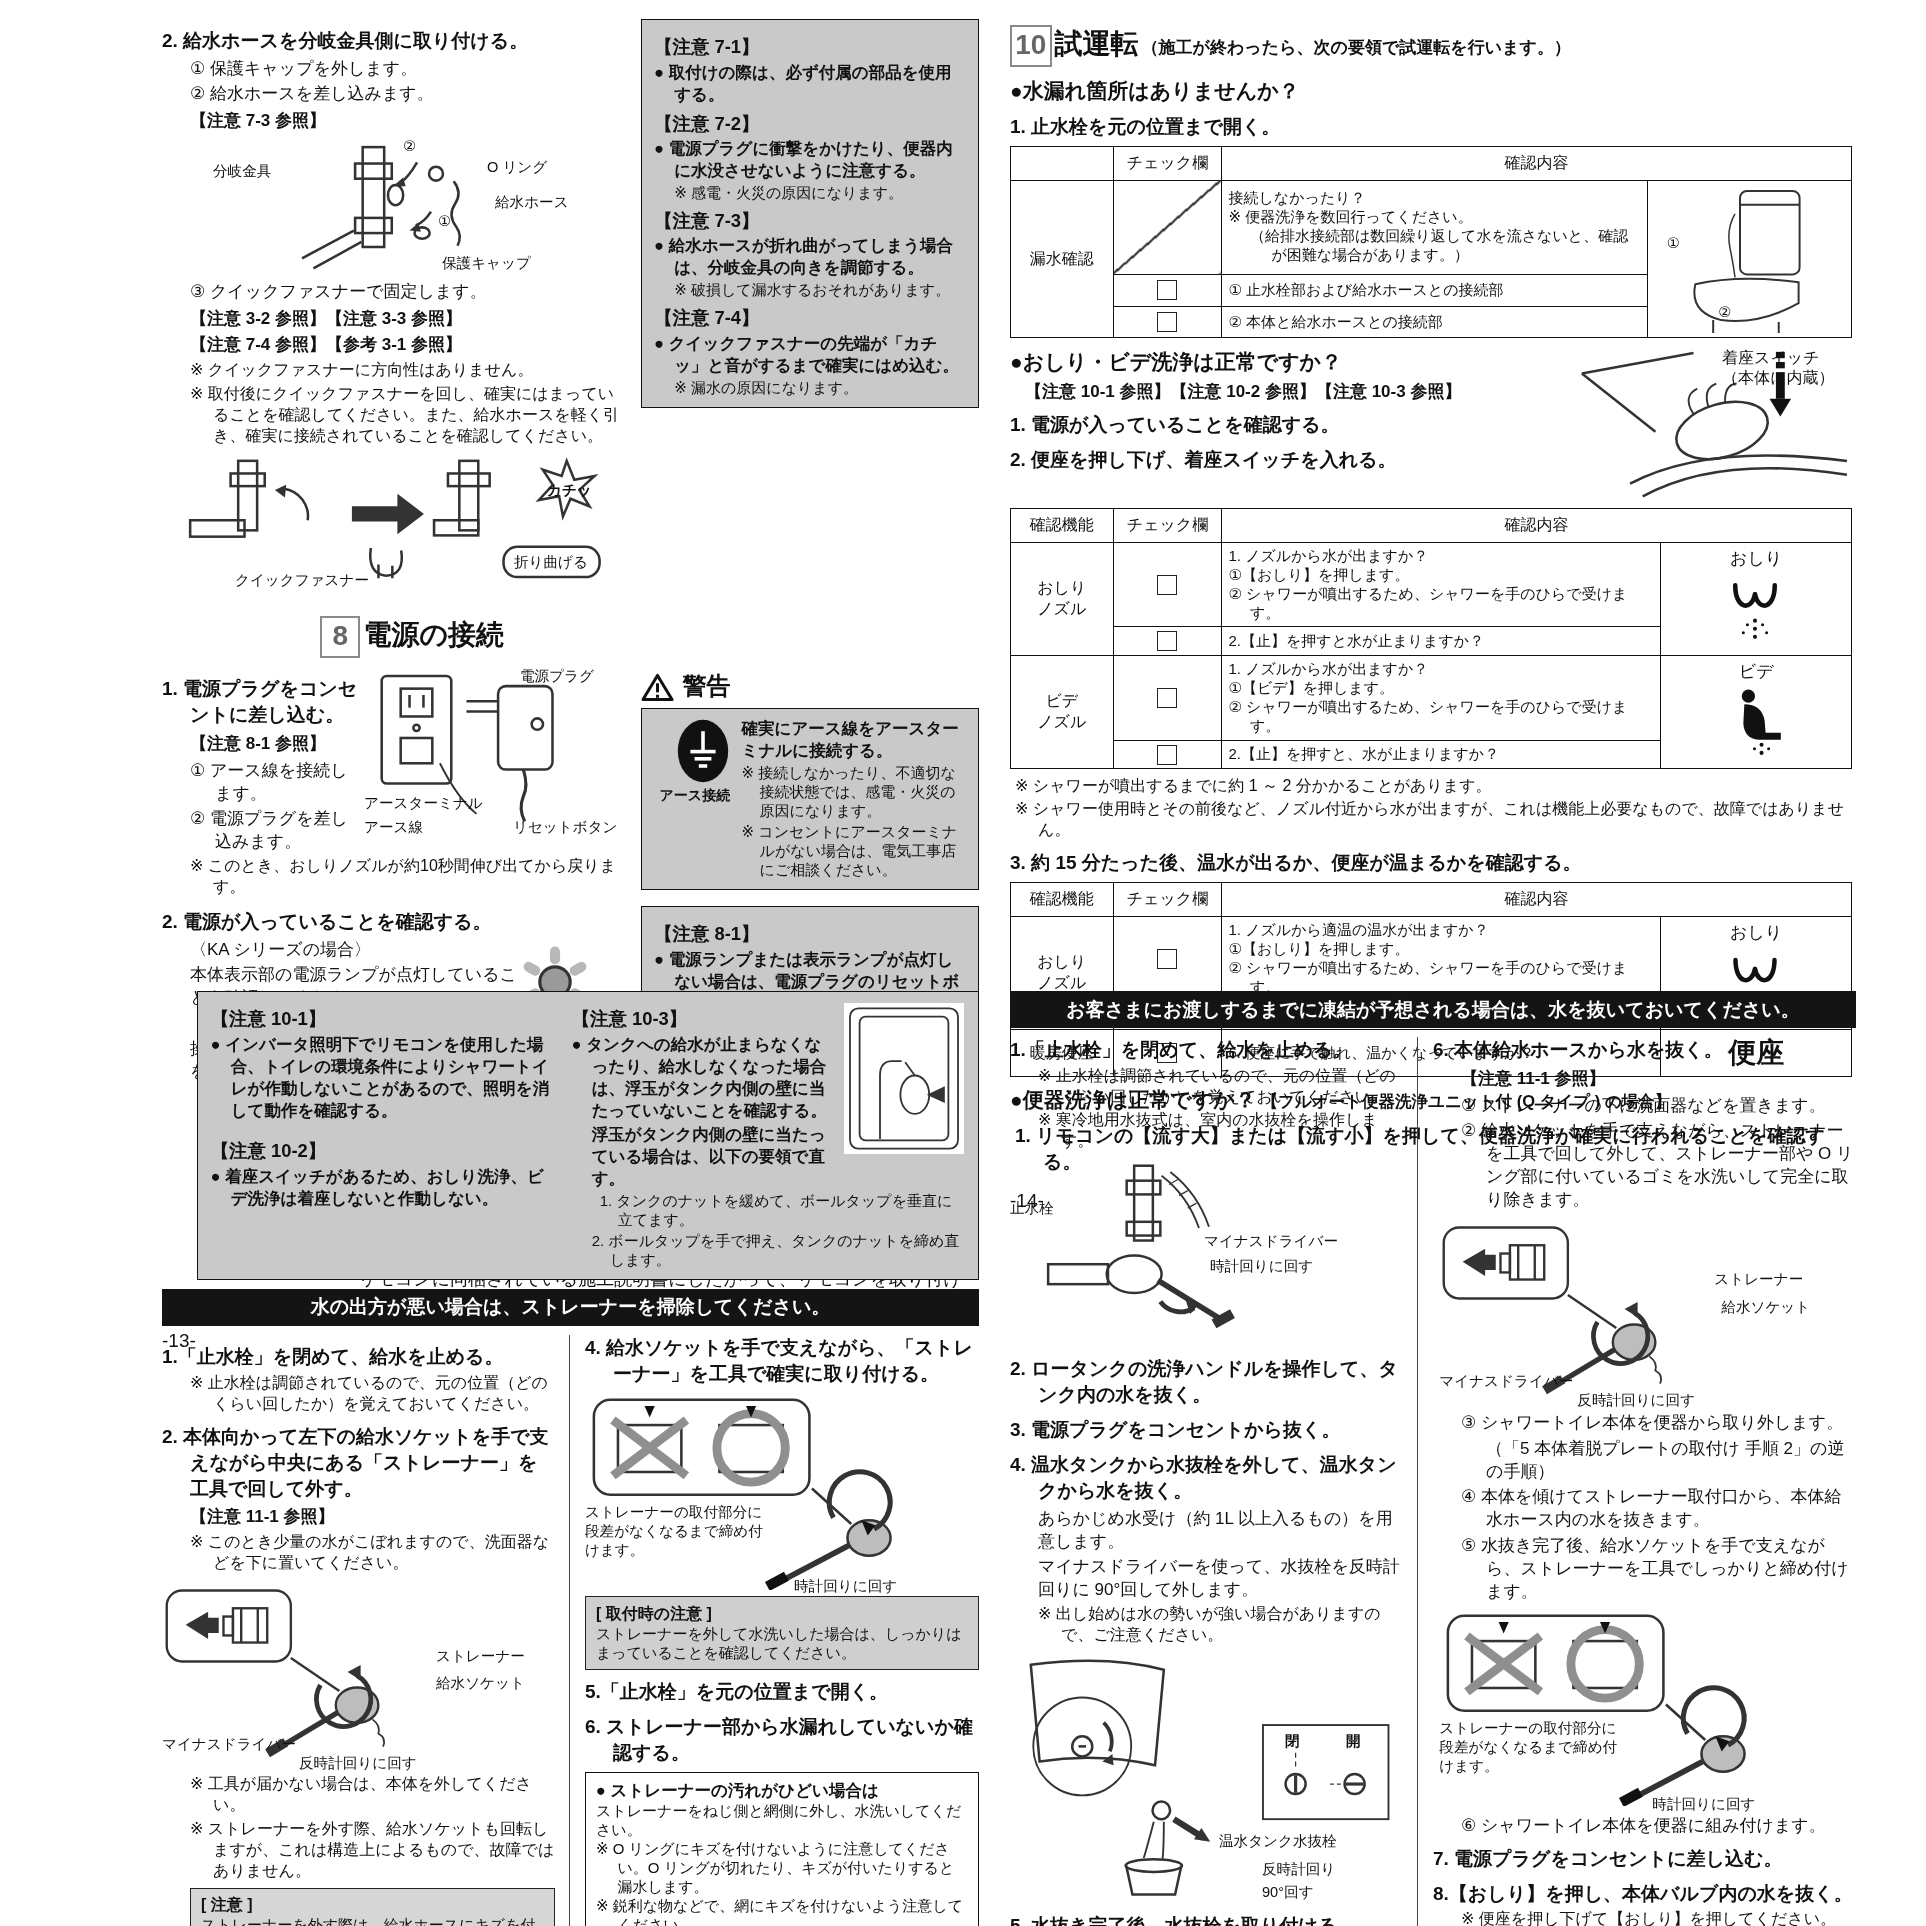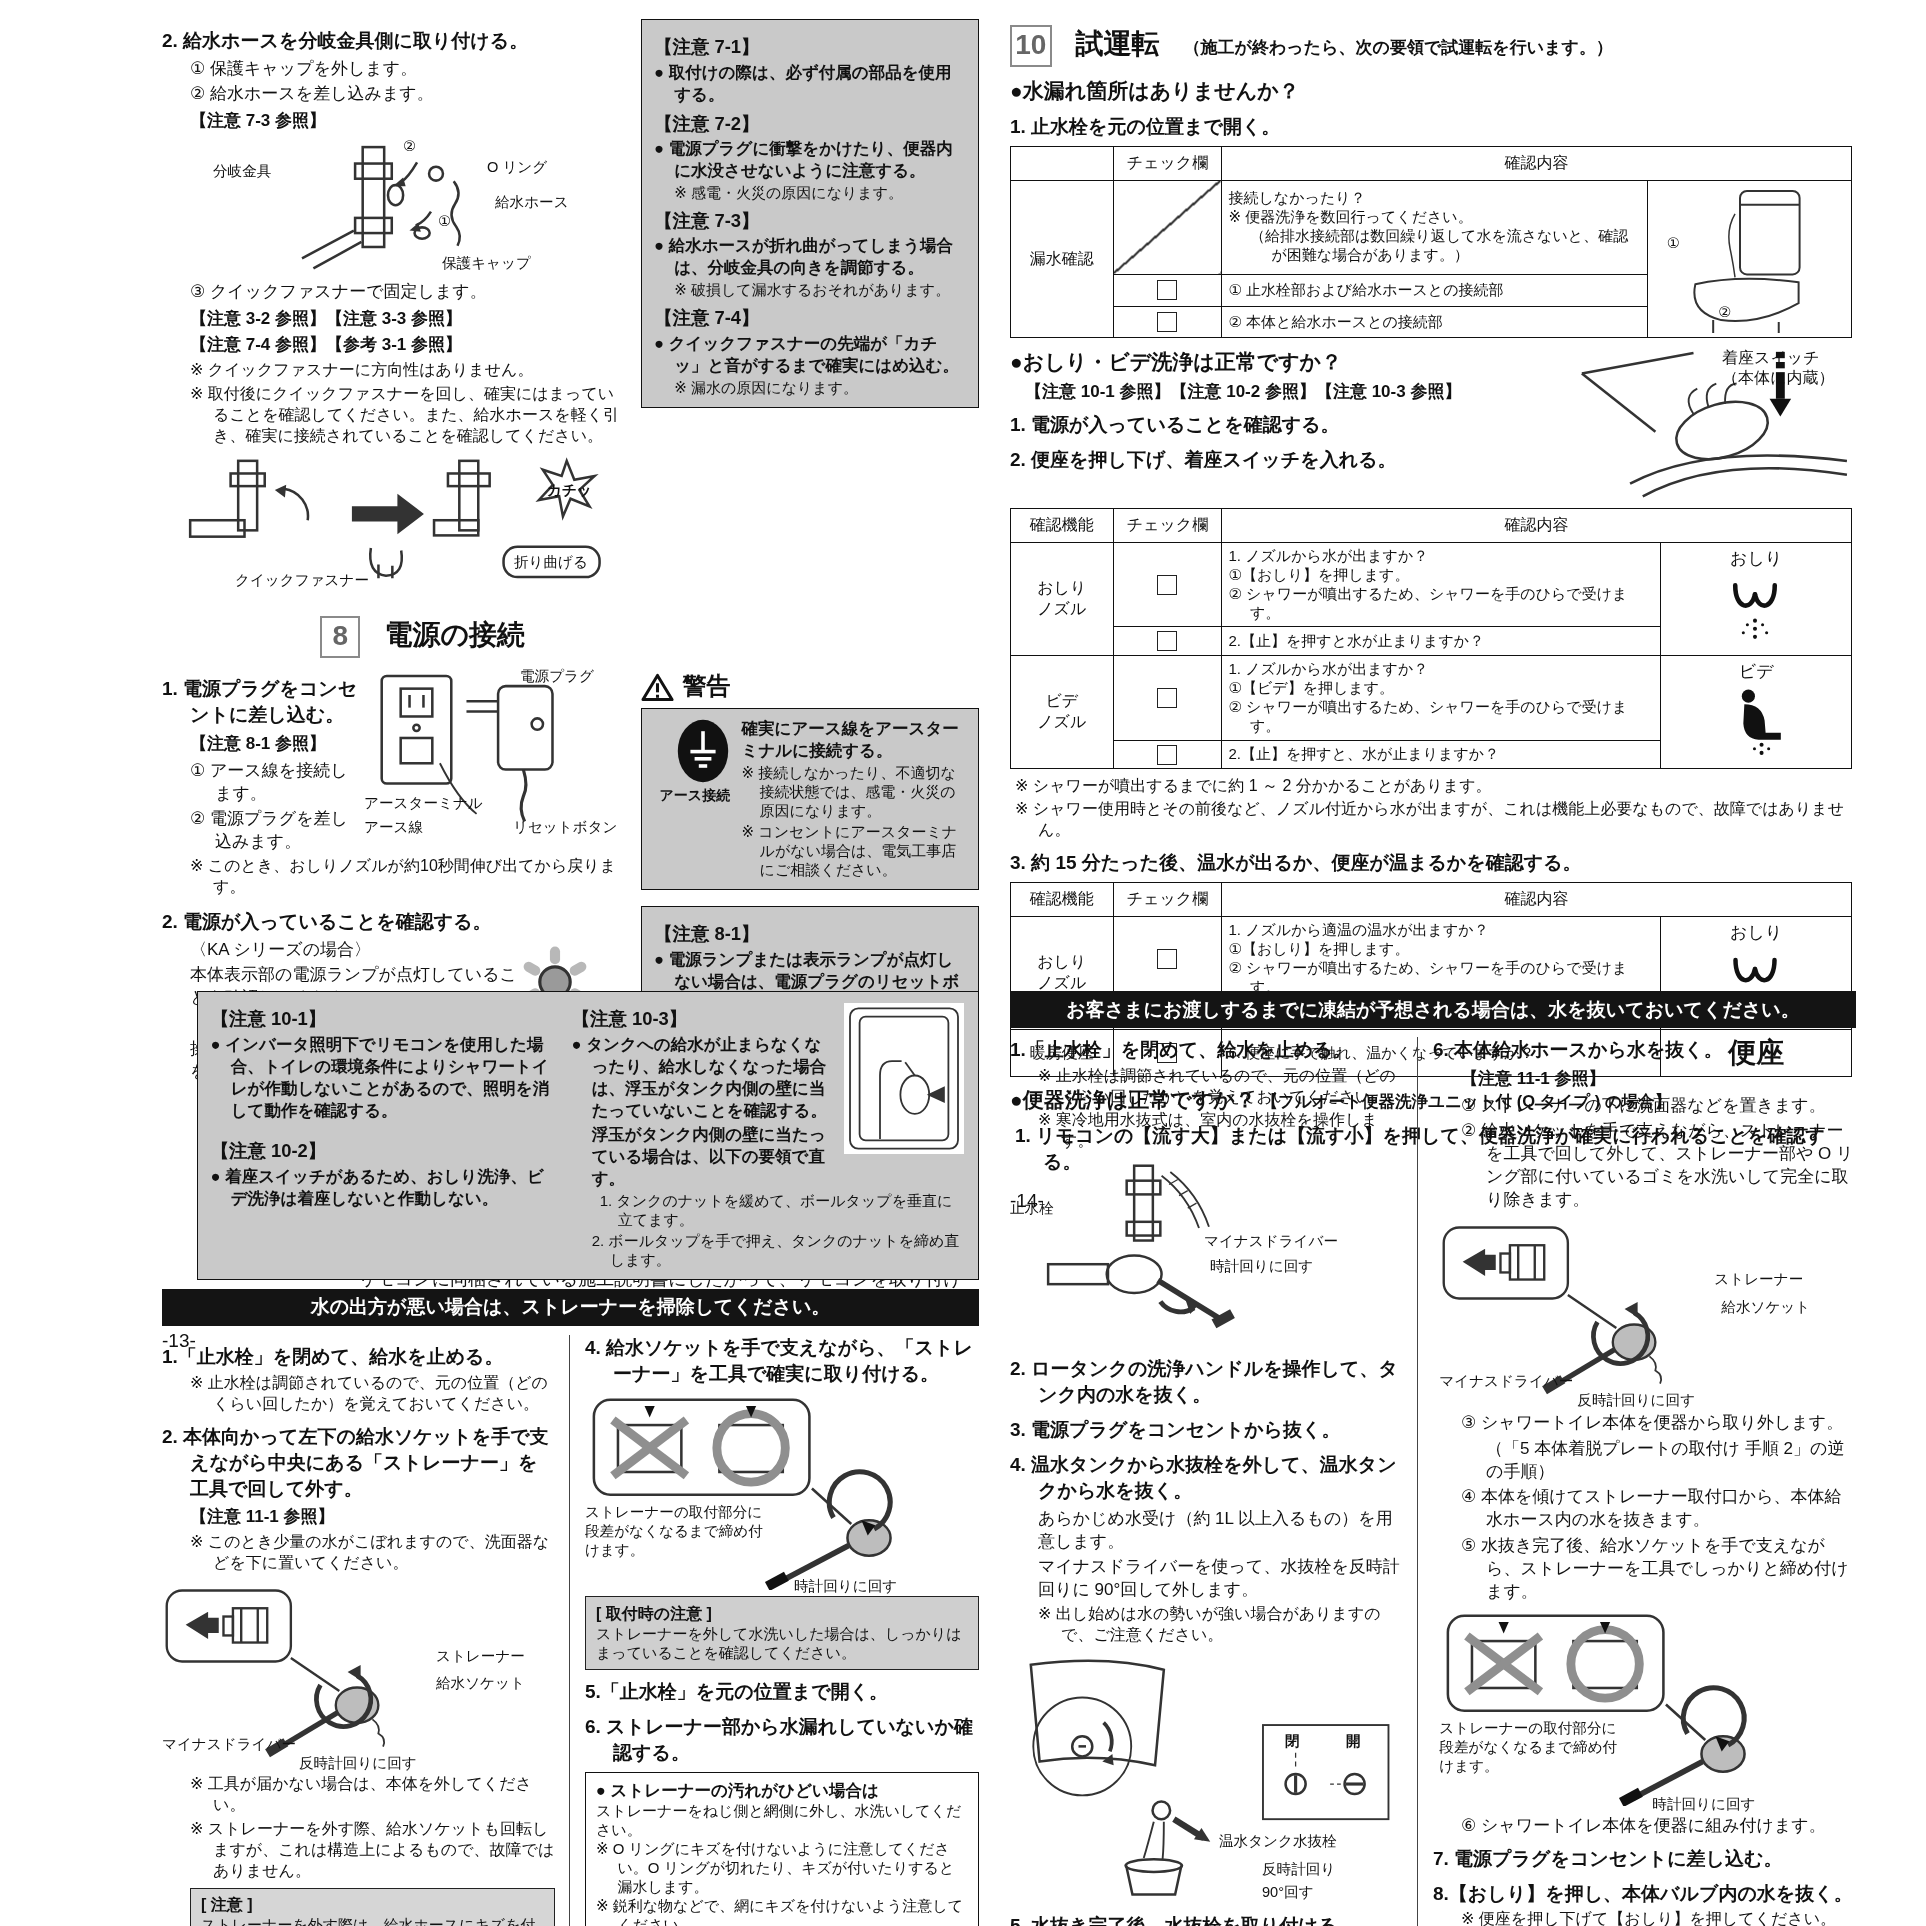--- a/index.html
+++ b/index.html
@@ -7,21 +7,21 @@
   .sheet{position:relative;width:1926px;height:1926px;overflow:hidden;background:#fff;}
   .page{position:absolute;}
   #p13{left:162px;top:19px;width:817px;}
   #p14{left:1010px;top:25px;width:842px;}
   #p15{left:162px;top:991px;width:817px;}
   #p16{left:1010px;top:991px;width:846px;}
   .cols{display:flex;gap:16.5px;align-items:flex-start;}
   .cols2{display:flex;align-items:flex-start;margin-top:9px;}
   .colA{flex:0 0 393px;padding-right:14px;}
   .colB{flex:1;border-left:1.3px solid #444;padding-left:15px;}
-  .t-sec{display:flex;align-items:baseline;gap:24px;margin:16.5px 0 9px 158px;}
+  .t-sec{display:flex;align-items:baseline;gap:3px;margin:16.5px 0 9px 158px;}
   .t-sec.flush{margin-left:0;}
   .secnum{align-self:center;min-width:30px;height:38px;border:2.5px solid #8a8a8a;color:#666;background:#fff;font-weight:bold;font-size:28px;line-height:35px;text-align:center;padding:0 3.2px;}
   .sec-title{font-weight:bold;font-size:28px;}
   .sec-sub{font-weight:bold;font-size:18px;}
   .sec-paren{font-weight:bold;font-size:17px;}
   .step{font-weight:bold;font-size:19px;margin:9px 0 2.5px;padding-left:28px;text-indent:-28px;}
   .sub{font-size:17px;margin:2.5px 0 2.5px 28px;}
   .hang{padding-left:25px;text-indent:-25px;}
   .note{font-size:16px;margin:2.5px 0 2.5px 28px;padding-left:23px;text-indent:-23px;}
   .ref{font-weight:bold;font-size:17px;margin:3.8px 0 3.8px 28px;}

